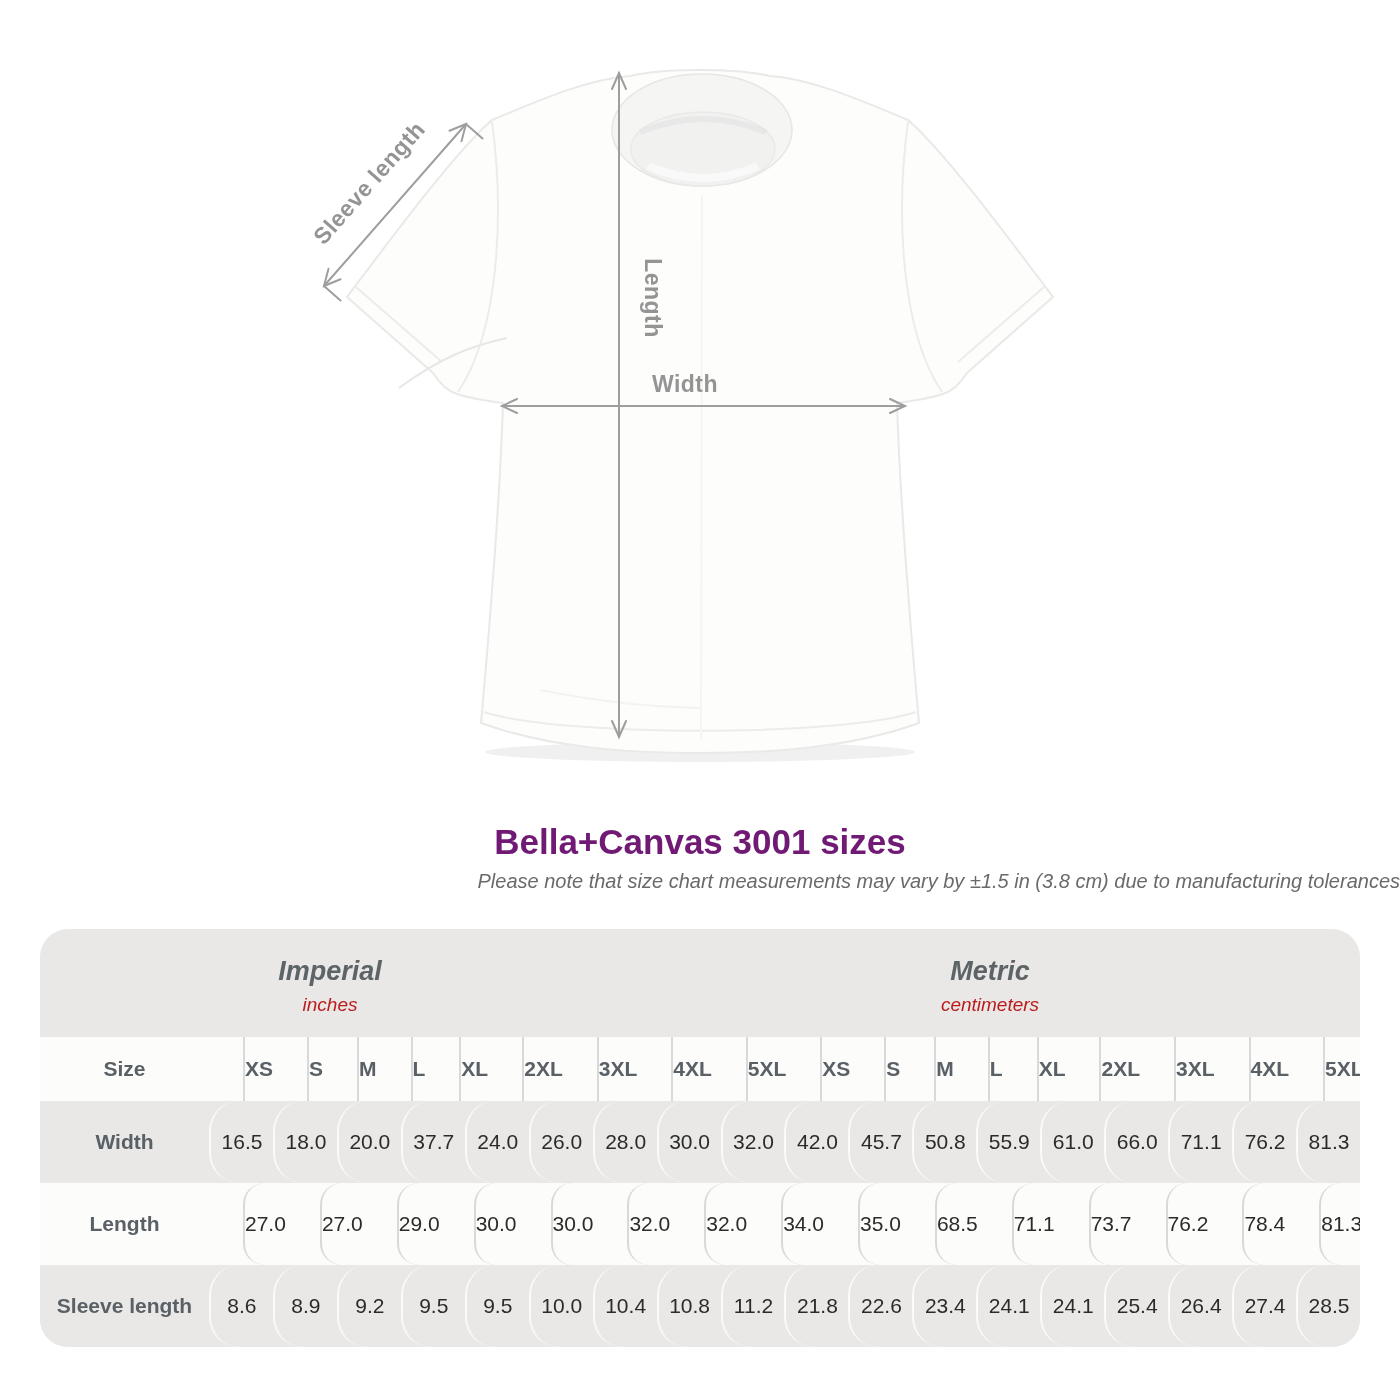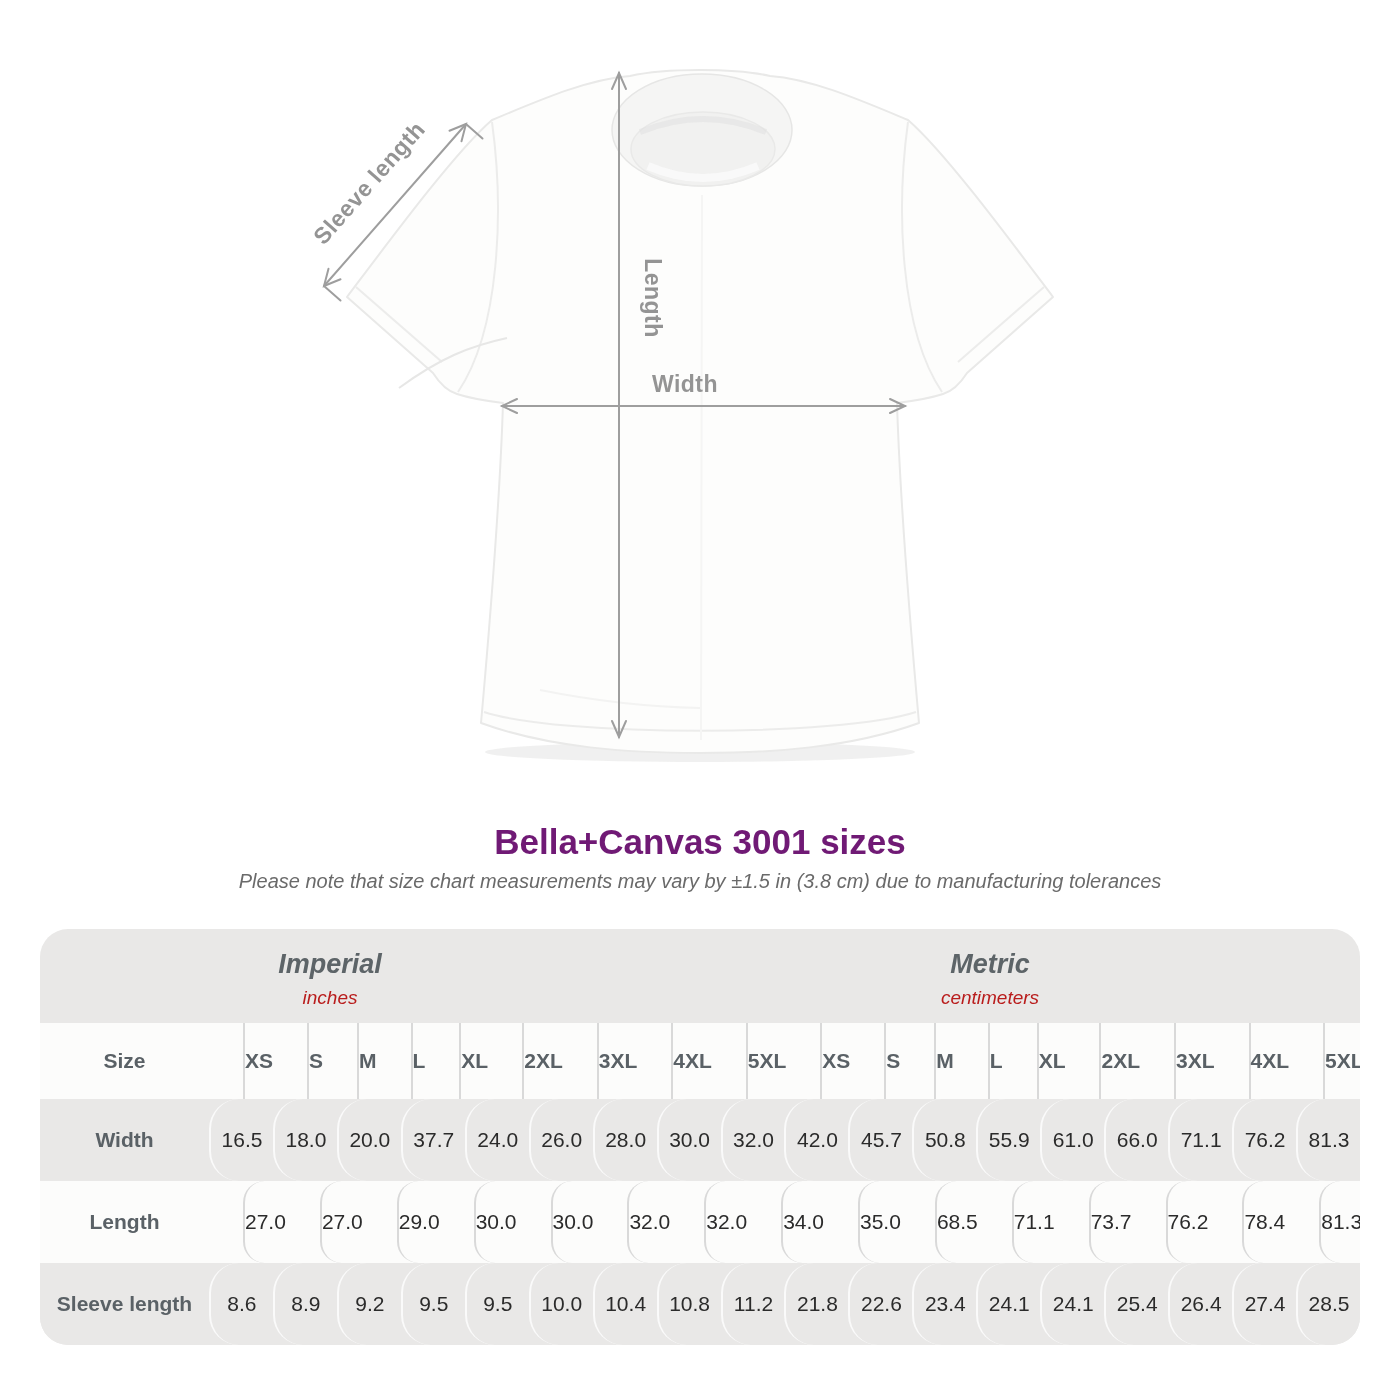--- a/index.html
+++ b/index.html
@@ -5,31 +5,31 @@
   html,body{margin:0;padding:0;background:#ffffff;}
   body{width:1400px;height:1400px;overflow:hidden;font-family:"Liberation Sans",sans-serif;}
 
   
   .diagram{position:relative;width:1400px;height:800px;}
   .diagram svg{position:absolute;left:0;top:0;}
   .dim-label{font-family:"Liberation Sans",sans-serif;font-weight:bold;font-size:23px;fill:#949494;letter-spacing:.5px;}
 
   
   .page-title{margin:22px 0 8px 0;text-align:center;font-size:35px;font-weight:bold;color:#701a75;}
-  .page-subtitle{margin:0;text-align:center;font-size:20px;font-style:italic;color:#6a6a6a;}
+  .page-subtitle{margin:0;text-align:right;font-size:20px;font-style:italic;color:#6a6a6a;}
 
   
   .size-table{width:1320px;margin:36px auto 0 auto;background:#e9e8e7;border-radius:28px;overflow:hidden;}
-  .unit-band{display:grid;grid-template-columns:1fr 1fr;height:94px;}
+  .unit-band{display:grid;grid-template-columns:1fr 1fr;height:108px;}
   .unit-group{display:flex;flex-direction:column;align-items:center;justify-content:center;padding-right:80px;padding-top:6px;}
   .unit-label{font-size:27px;font-weight:bold;font-style:italic;color:#5d6468;}
   .unit-sublabel{font-size:19px;font-style:italic;color:#b91c1c;margin-top:7px;}
 
   .trow{display:grid;grid-template-columns:169px repeat(18,1fr);align-items:stretch;}
-  .header-row{height:76px;}
+  .header-row{height:64px;}
   .data-row{height:82px;}
   .row-light{background:#fcfcfb;}
   .row-dark{background:#e9e8e7;}
   .cell{display:flex;align-items:center;justify-content:center;height:100%;}
   .row-light .cell + .cell{border-left:2px solid #d9d9d9;margin-left:34px;}
   .row-dark  .cell + .cell{border-left:2px solid #fafafa;}
   .head-cell{font-weight:bold;font-size:21px;color:#5a6166;}
   .val-cell{font-size:21px;color:#2b2b2b;border-radius:30px;}
 </style>
 </head>

